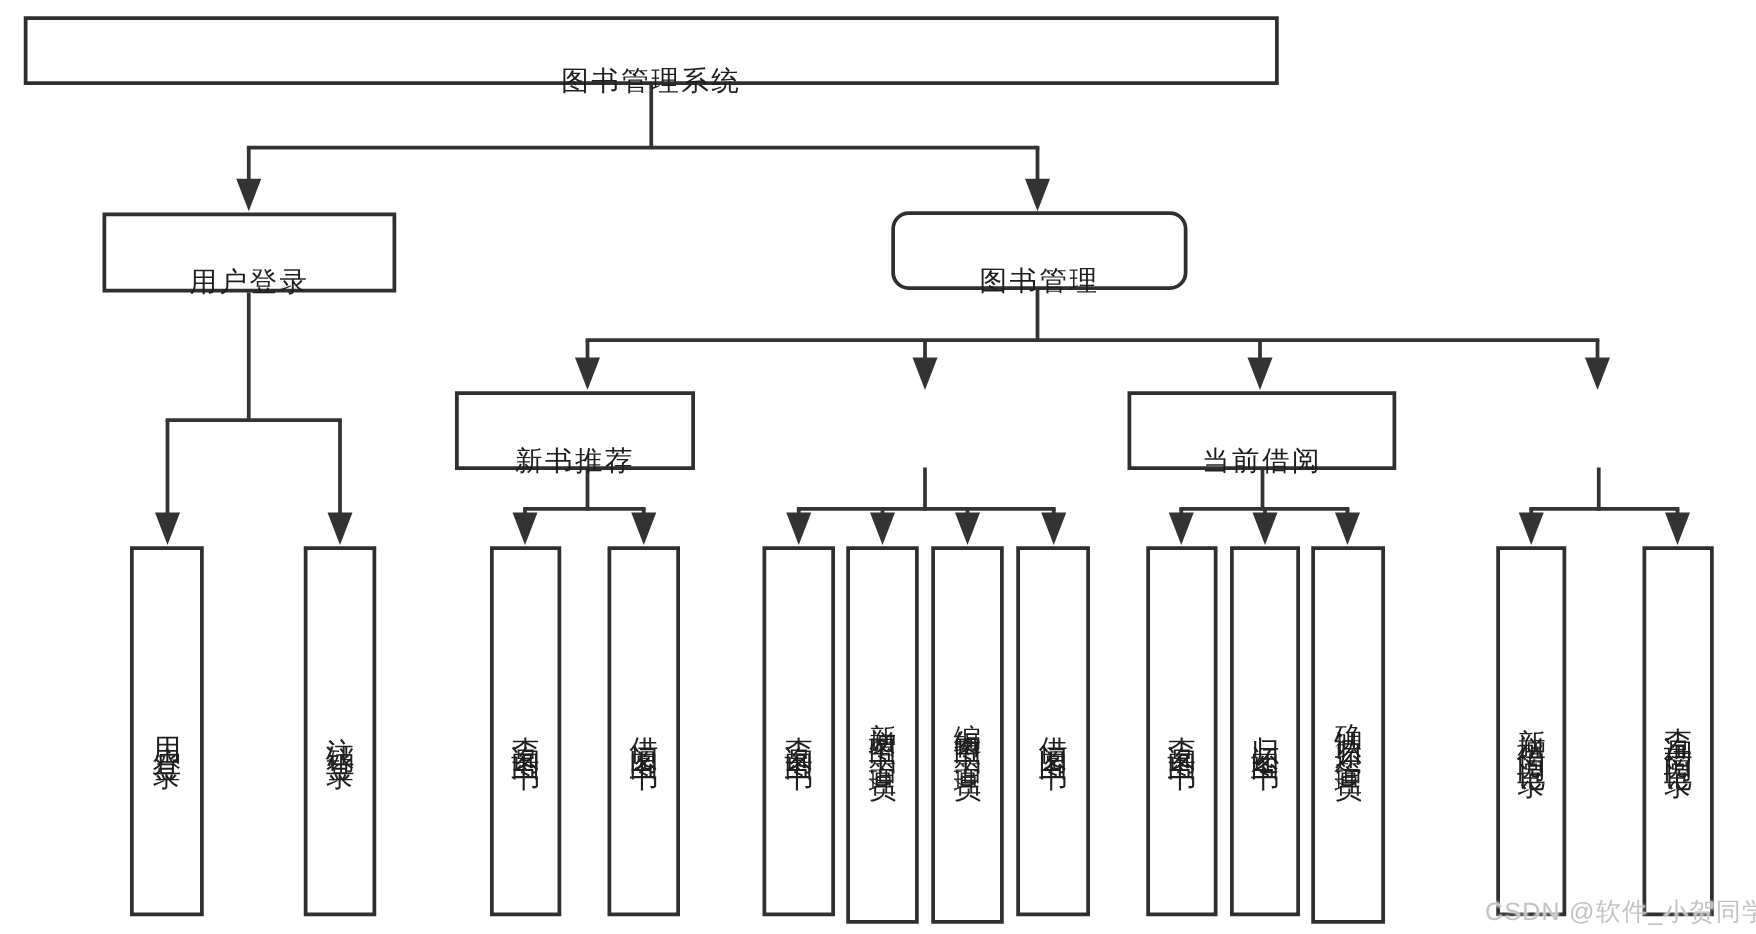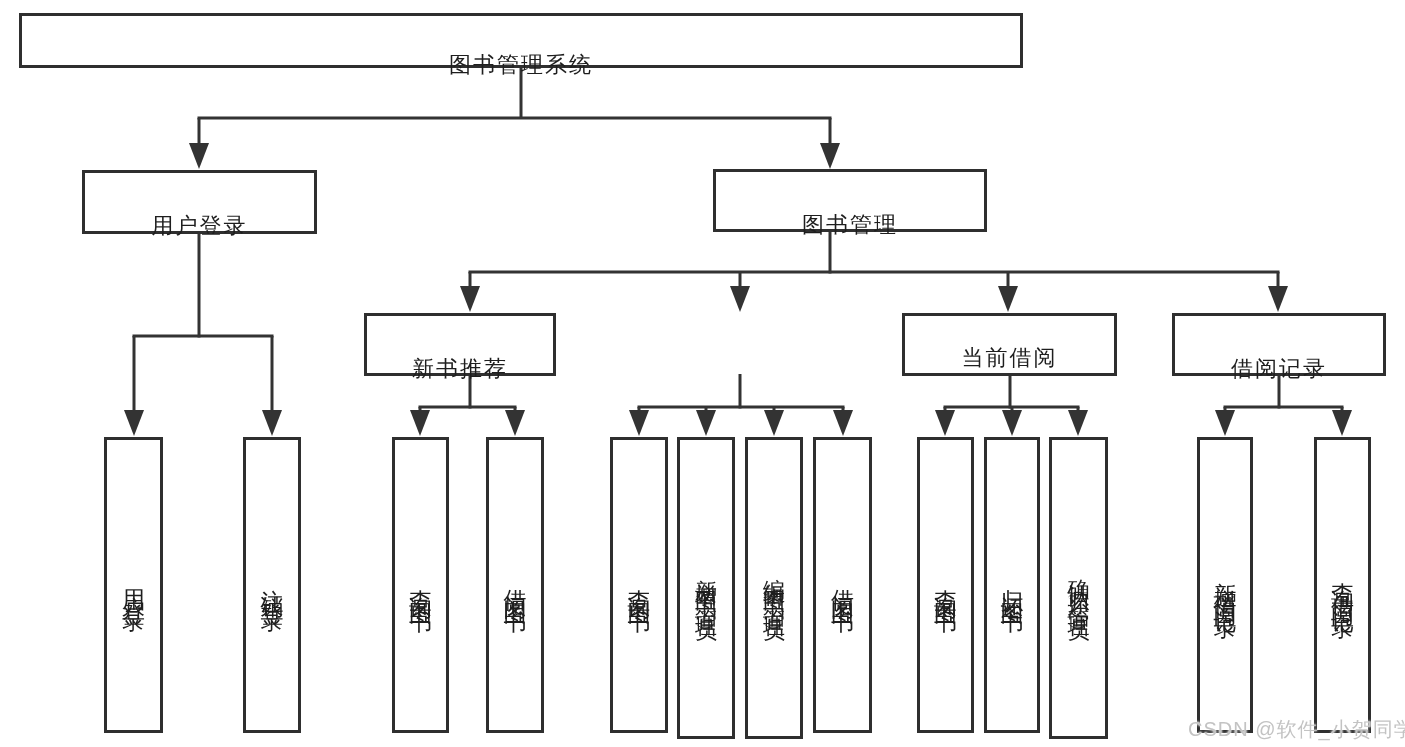--- a/index.html
+++ b/index.html
@@ -41,24 +41,24 @@
     color: #1e1e1e;
     letter-spacing: 7px;
     line-height: 1;
     white-space: nowrap;
   }
   .vlabel.long { letter-spacing: 6px; font-size: 22px; }
 
   
   #root-box  { left: 19px;  top: 13px;  width: 1004px; height: 55px; }
   #l2-login  { left: 82px;  top: 170px; width: 235px;  height: 64px; }
-  #l2-mgmt   { left: 713px; top: 169px; width: 274px;  height: 63px; }
+  #l2-mgmt   { left: 713px; top: 169px; width: 237px;  height: 63px; border-radius: 14px; }
   #l3-newbook{ left: 364px; top: 313px; width: 192px;  height: 63px; }
   #l3-borrow { left: 633px; top: 313px; width: 213px;  height: 63px; }
-  #l3-current{ left: 902px; top: 313px; width: 215px;  height: 63px; align-items: flex-end; }
+  #l3-current{ left: 902px; top: 313px; width: 215px;  height: 63px; }
   #l3-records{ left: 1172px;top: 313px; width: 214px;  height: 63px; }
 
   .leaf { top: 437px; height: 296px; }
   .leaf.tall { height: 302px; }
   #leaf-1  { left: 104px;  width: 59px; }
   #leaf-2  { left: 243px;  width: 58px; }
   #leaf-3  { left: 392px;  width: 57px; }
   #leaf-4  { left: 486px;  width: 58px; }
   #leaf-5  { left: 610px;  width: 58px; }
   #leaf-6  { left: 677px;  width: 58px; }
@@ -166,23 +166,20 @@
   <div class="box" id="l2-mgmt">
     <span class="hlabel">图书管理</span>
   </div>
 
   <div class="box" id="l3-newbook">
     <span class="hlabel">新书推荐</span>
   </div>
   <div class="box" id="l3-current">
     <span class="hlabel">当前借阅</span>
   </div>
-  <div class="box" id="l3-records">
-    <span class="hlabel">借阅记录</span>
-  </div>
 
   <div class="box leaf" id="leaf-1">
     <span class="vlabel">用户登录</span>
   </div>
   <div class="box leaf" id="leaf-2">
     <span class="vlabel">注销登录</span>
   </div>
   <div class="box leaf" id="leaf-3">
     <span class="vlabel">查询图书</span>
   </div>

